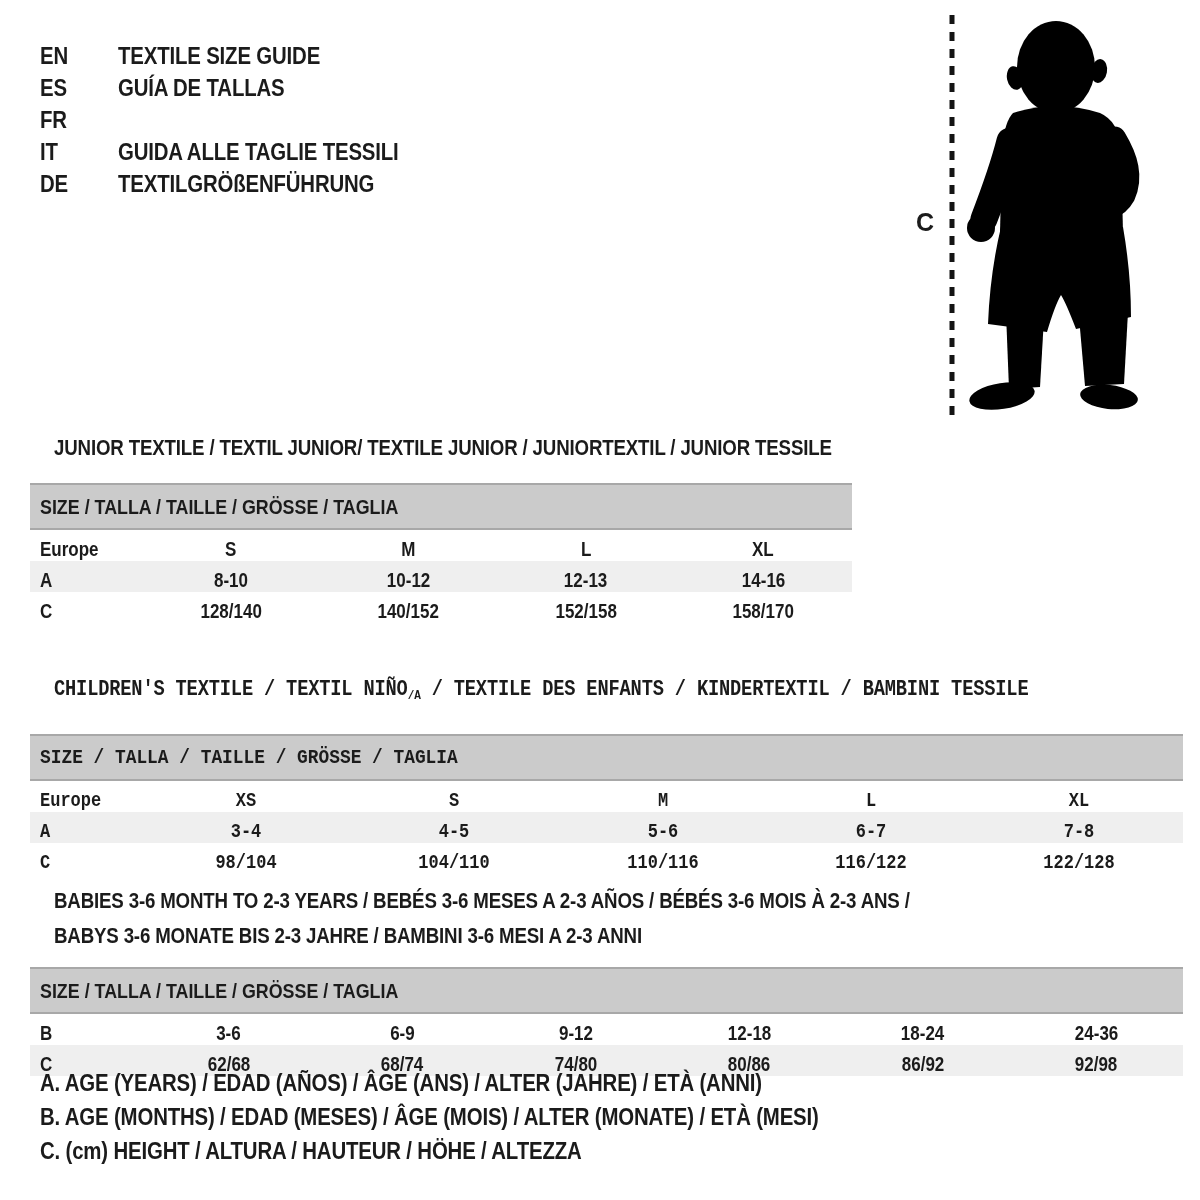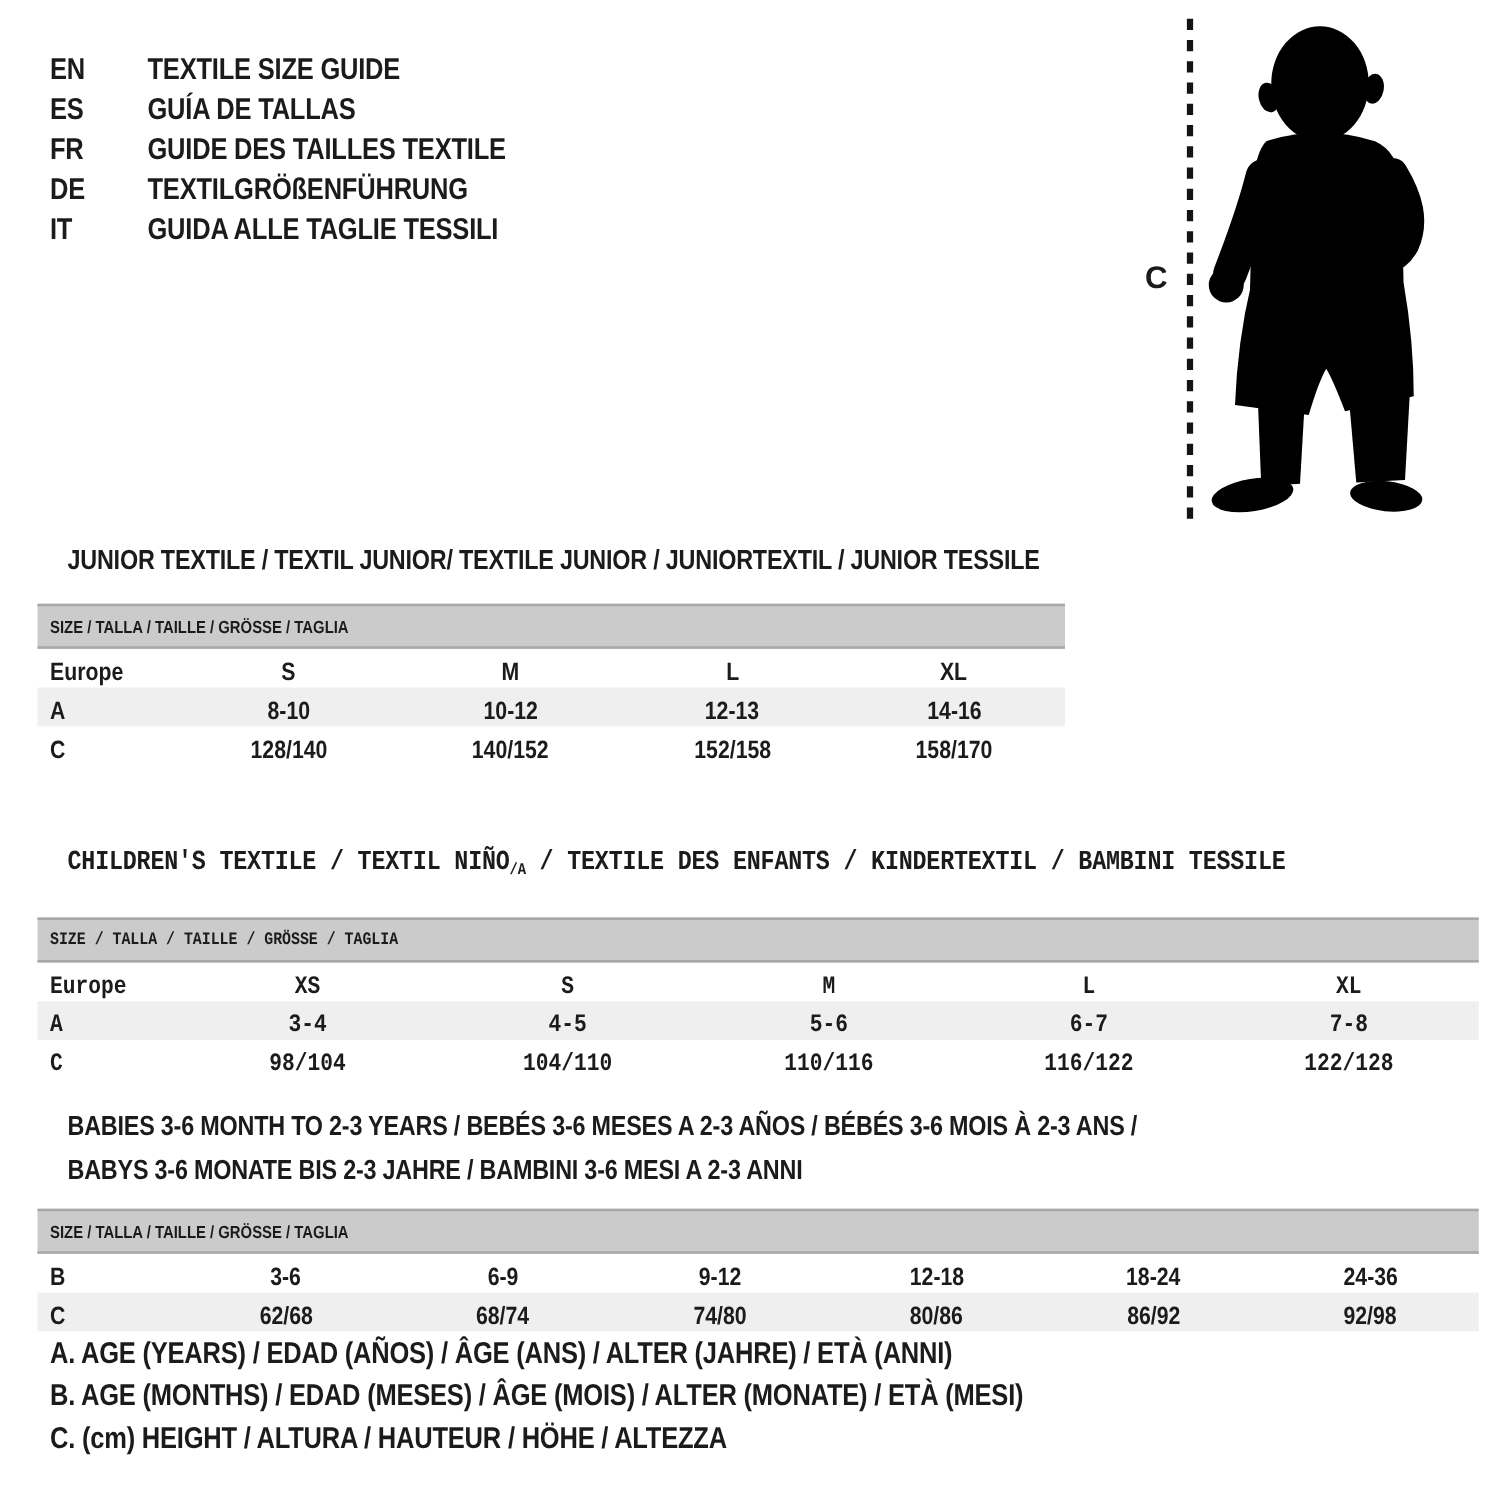--- a/index.html
+++ b/index.html
@@ -24,23 +24,23 @@
   .baby{position:absolute;left:60px;top:15px;}
 
   
   .section{position:absolute;left:30px;}
   .sec-junior{top:430px;width:822px;}
   .sec-children{top:672px;width:1153px;font-family:Liberation Mono, monospace;}
   .sec-babies{top:883px;width:1153px;}
   .sec-title-line{line-height:35px;font-size:22px;margin-left:24px;letter-spacing:-0.2px;}
   .sub{font-size:13px;vertical-align:-4px;}
   .size-bar{
-    height:36px;background:var(--bar,#cbcbcb);
+    height:47px;background:var(--bar,#cbcbcb);
     border-top:2px solid var(--bar-edge,#a8a8a8);border-bottom:2px solid var(--bar-edge,#a8a8a8);
-    box-sizing:border-box;display:flex;align-items:center;padding-left:10px;font-size:14px;
+    box-sizing:border-box;display:flex;align-items:center;padding-left:10px;font-size:21px;
   }
   .sec-junior .size-bar{margin-top:18px;}
   .sec-children .size-bar{margin-top:21px;}
   .sec-babies .size-bar{margin-top:14px;}
   .t-row{display:flex;align-items:flex-end;height:31px;font-size:20px;}
   .t-row.shaded{background:var(--row,#efefef);}
   .t-label{flex:0 0 112px;padding-left:10px;box-sizing:border-box;text-align:left;}
   .t-cell{flex:1;text-align:center;}
 
   
@@ -56,29 +56,28 @@
       <div class="lang-row">
     <span class="lang-code"><span class="cx">EN</span></span>
     <span class="lang-title"><span class="cx">TEXTILE SIZE GUIDE</span></span>
   </div>
       <div class="lang-row">
     <span class="lang-code"><span class="cx">ES</span></span>
     <span class="lang-title"><span class="cx">GUÍA DE TALLAS</span></span>
   </div>
       <div class="lang-row">
     <span class="lang-code"><span class="cx">FR</span></span>
-    <span class="lang-title"><span class="cx">GUIDE DES TAILLES TEXTILE</span></span>
+  </div>
+      <div class="lang-row">
+    <span class="lang-code"><span class="cx">IT</span></span>
+    <span class="lang-title"><span class="cx">GUIDA ALLE TAGLIE TESSILI</span></span>
   </div>
       <div class="lang-row">
     <span class="lang-code"><span class="cx">DE</span></span>
     <span class="lang-title"><span class="cx">TEXTILGRÖßENFÜHRUNG</span></span>
-  </div>
-      <div class="lang-row">
-    <span class="lang-code"><span class="cx">IT</span></span>
-    <span class="lang-title"><span class="cx">GUIDA ALLE TAGLIE TESSILI</span></span>
   </div>
     </section>
 
   <div class="figure">
     <svg class="dash-line" width="8" height="412" viewBox="0 0 8 412" aria-hidden="true">
       <line x1="4" y1="3" x2="4" y2="409" stroke="#141414" stroke-width="5" stroke-dasharray="9 8"></line>
     </svg>
     <span class="c-label">C</span>
     <svg class="baby" width="190" height="405" viewBox="0 0 190 405" aria-hidden="true">
       <g fill="#000000" stroke="none">

